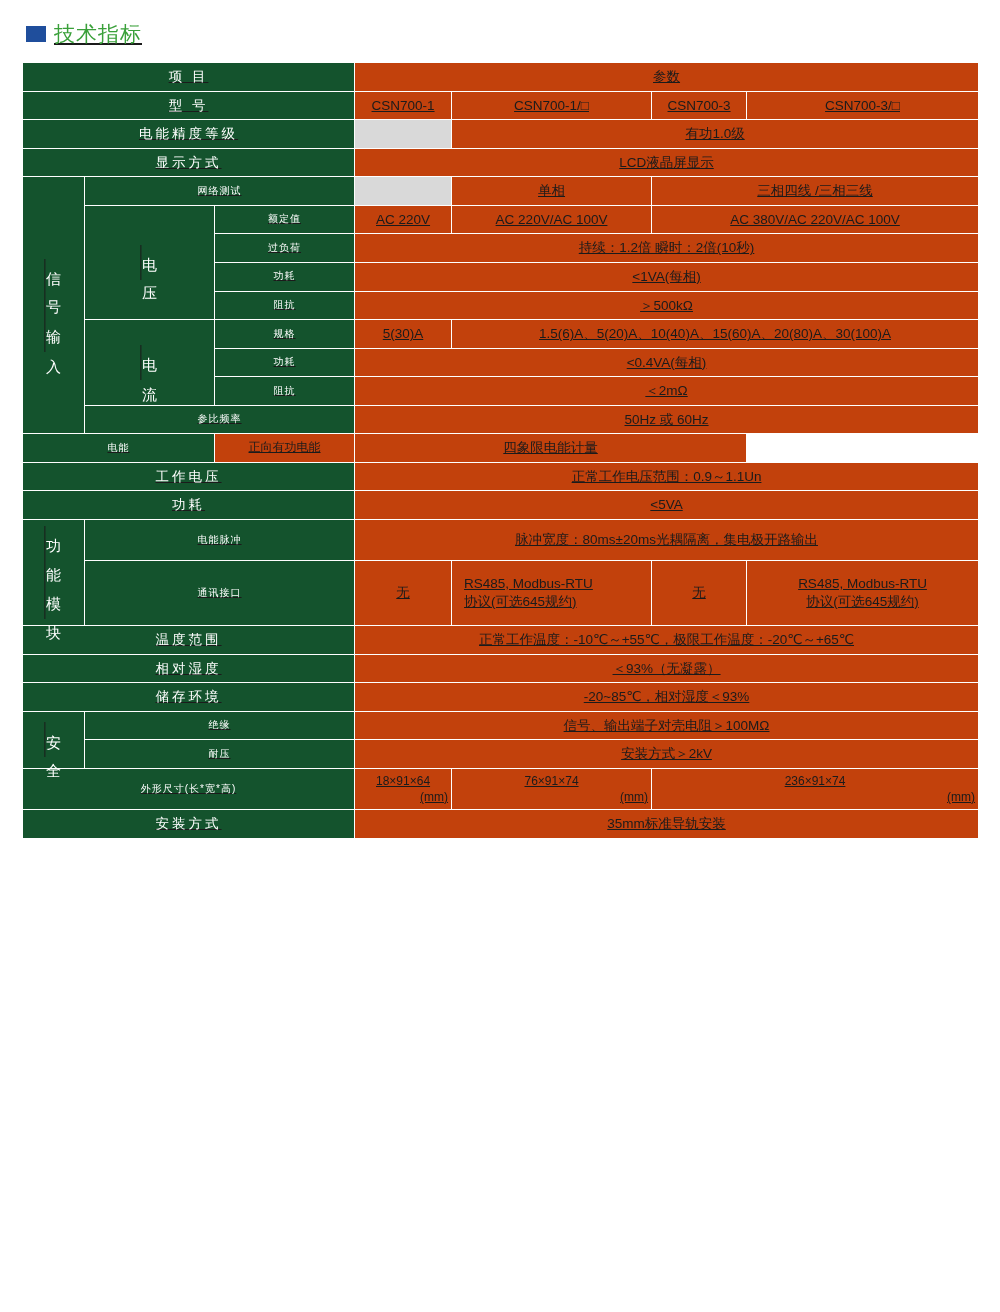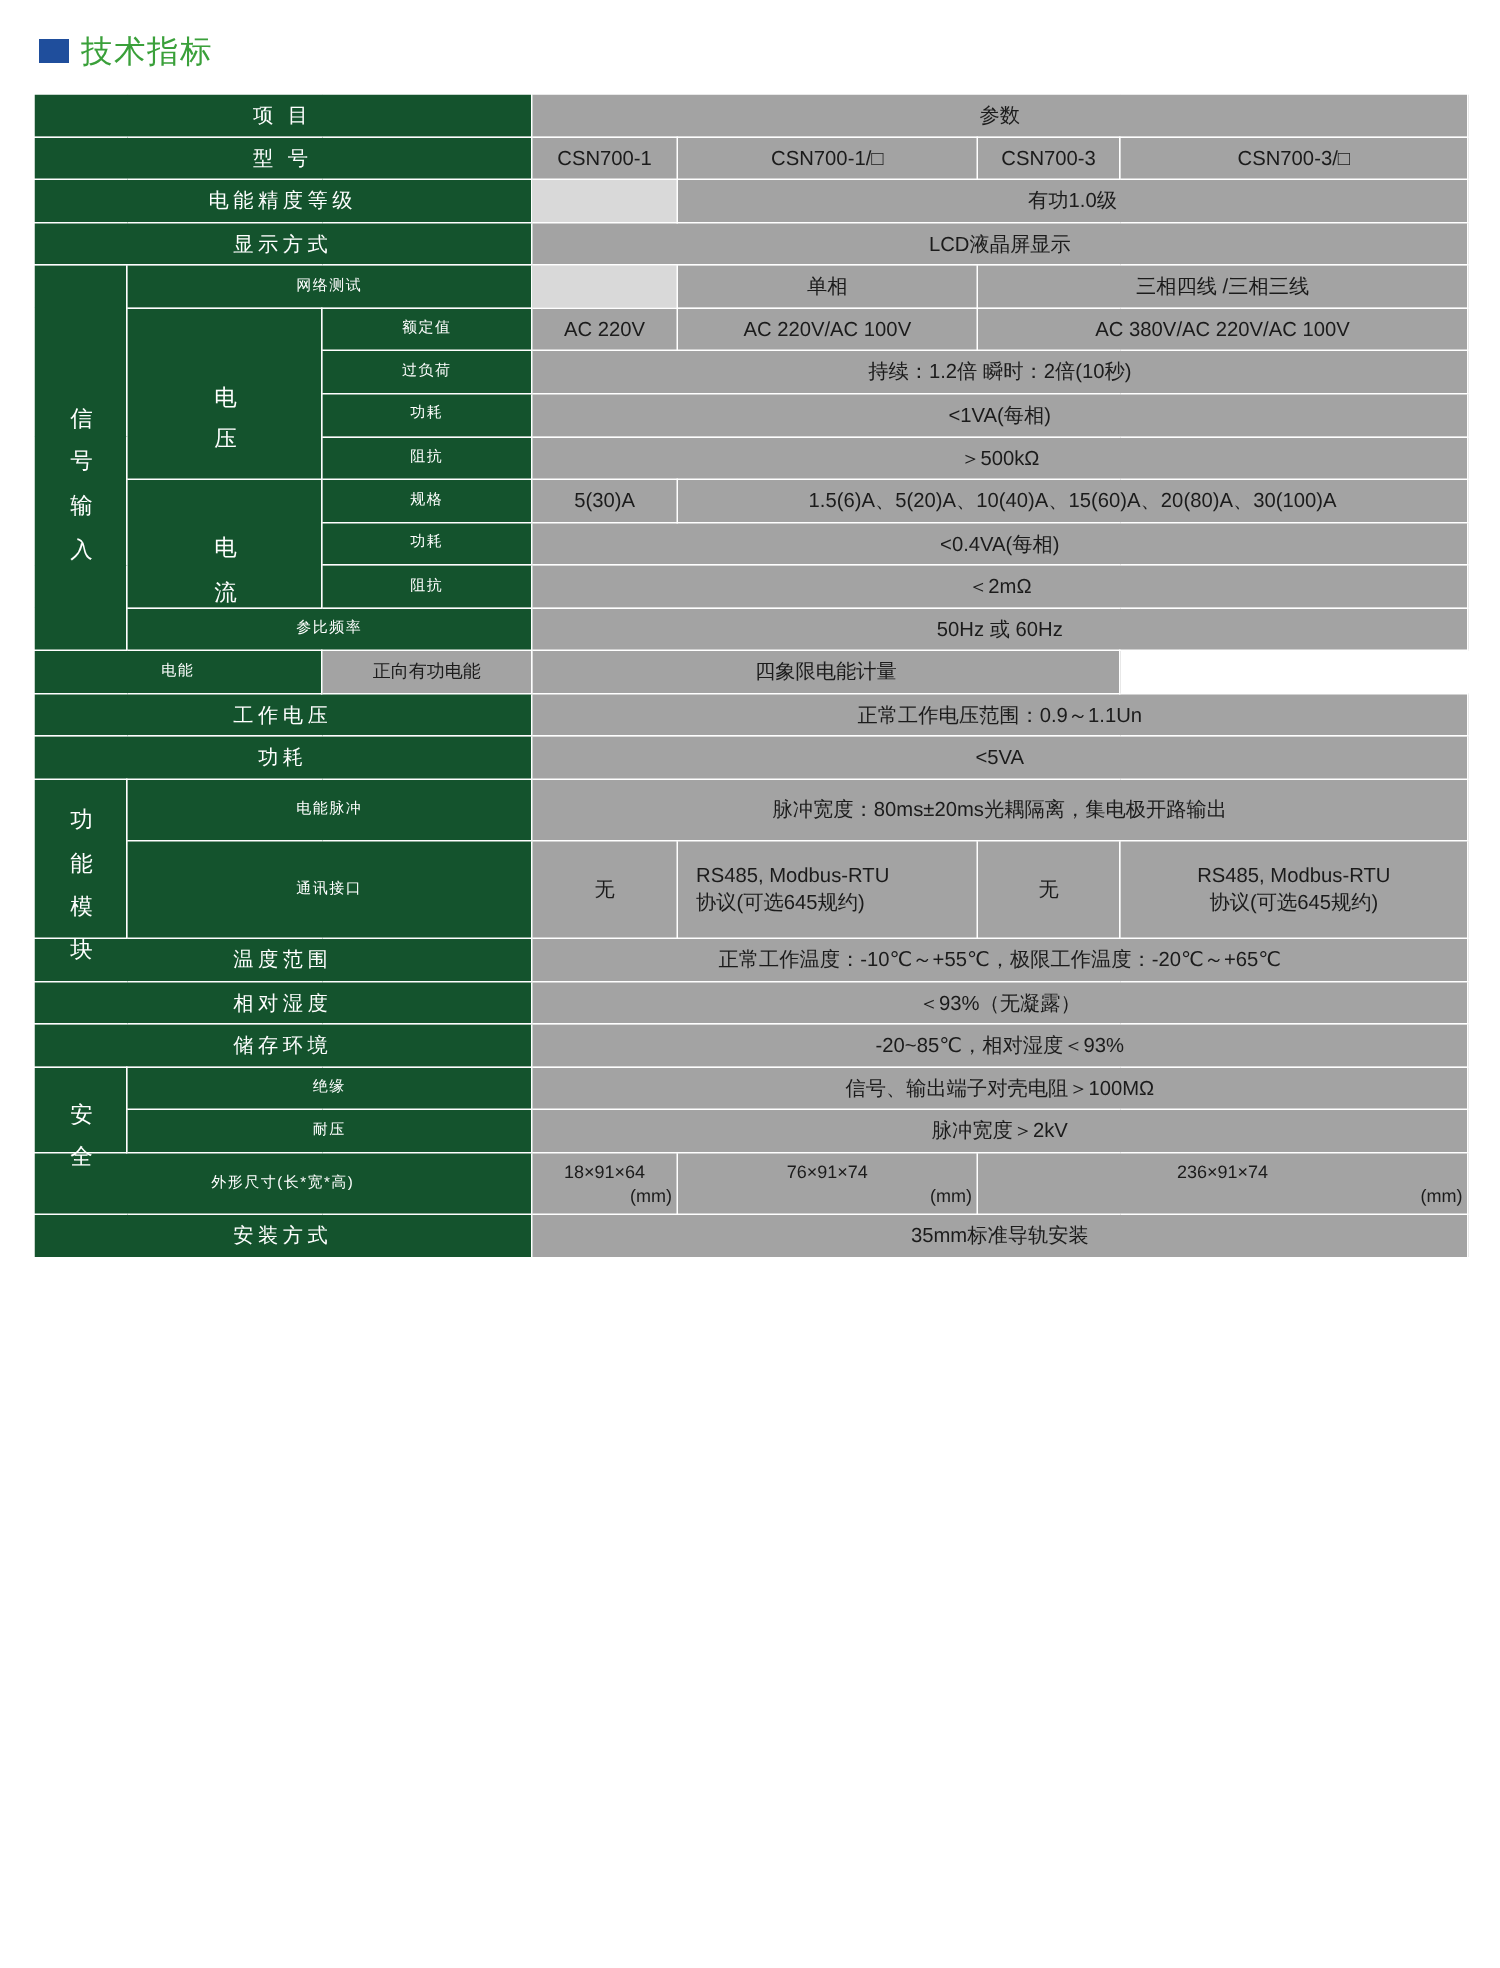--- a/index.html
+++ b/index.html
@@ -13,20 +13,21 @@
     font-family: "Liberation Sans", "DejaVu Sans", sans-serif;
     color: #1b1b1b;
     overflow: hidden;
   }
   .page {
     position: relative;
     width: 868px;
     height: 1312px;
     box-sizing: border-box;
     padding: 14px 22px 0 22px;
+    text-decoration: underline;
   }
   
   .heading {
     display: flex;
     align-items: center;
     gap: 8px;
     margin: 6px 0 14px 4px;
   }
   .heading .marker {
     width: 20px;
@@ -65,21 +66,21 @@
     letter-spacing: 1px;
   }
   td.hdr.vert {
     letter-spacing: 6px;
     writing-mode: vertical-rl;
     text-orientation: upright;
     padding: 6px 2px;
     font-size: 15px;
   }
   td.val {
-    background: #a3a3a3;
+    background: #c2410c;
     color: #1b1b1b;
   }
   td.val.small {
     font-size: 12px;
     margin-left: 22px;
   }
   td.val.left {
     text-align: left;
     padding-left: 12px;
   }
@@ -246,21 +247,21 @@
       </tr>
 
       <tr>
         <td class="hdr vert" rowspan="2">安 全</td>
         <td class="hdr small" colspan="2">绝缘</td>
         <td class="val" colspan="4">信号、输出端子对壳电阻＞100MΩ</td>
       </tr>
 
       <tr>
         <td class="hdr small" colspan="2">耐压</td>
-        <td class="val" colspan="4">脉冲宽度＞2kV</td>
+        <td class="val" colspan="4">安装方式＞2kV</td>
       </tr>
 
       <tr>
         <td class="hdr small" colspan="3">外形尺寸(长*宽*高)</td>
         <td class="val small">
           <span class="two-line">18×91×64</span>
           <span class="two-line sub">(mm)</span>
         </td>
         <td class="val small">
           <span class="two-line">76×91×74</span>

